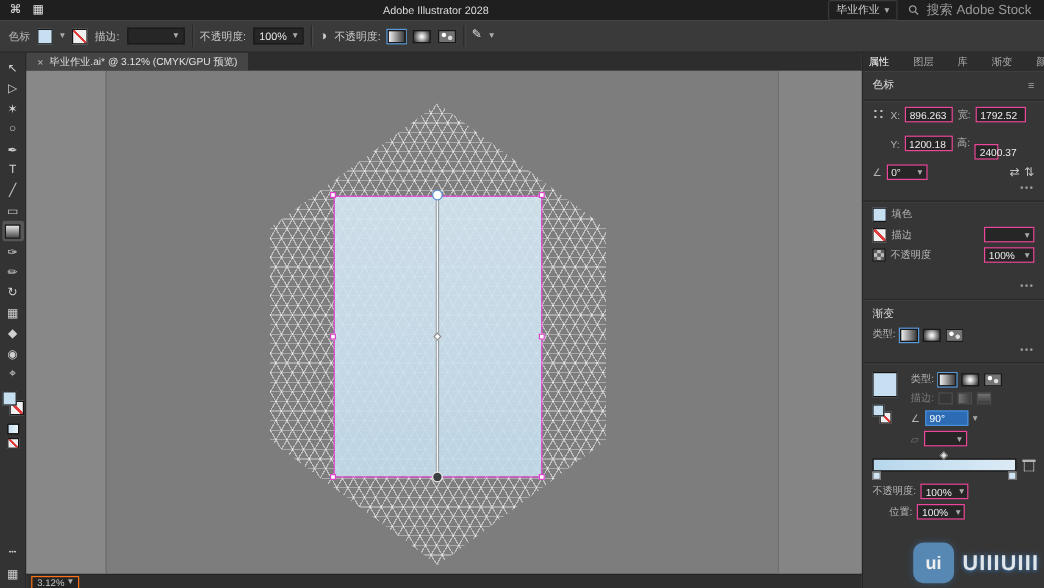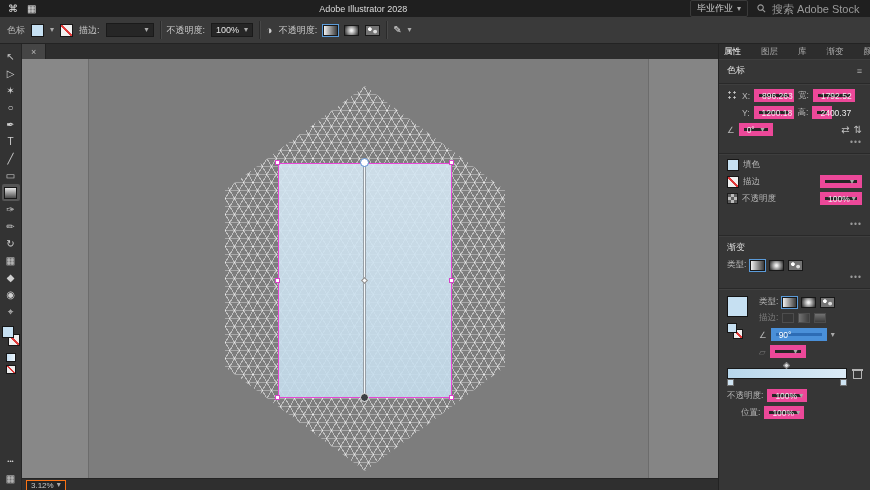--- a/index.html
+++ b/index.html
@@ -92,21 +92,21 @@
        box-sizing:border-box;flex:none;font-size:8.5px;}
   .ptabs{height:15px;background:#2d2d2d;display:flex;align-items:center;gap:20px;padding:0 5px;
        color:#ababab;flex:none;white-space:nowrap;overflow:hidden;}
   .ptab.active{color:#fff;}
   .ptabs .ovf{margin-left:auto;color:#9a9a9a;}
   .sect{padding:5px 8px 6px;border-bottom:1px solid #292929;box-shadow:0 1px 0 #3e3e3e inset;}
   .sect-title{color:#dedede;font-size:9px;margin-bottom:5px;display:flex;align-items:center;}
   .sect-title .r{margin-left:auto;color:#a8a8a8;}
   .prow{display:flex;align-items:center;gap:4px;margin-bottom:4px;}
   .plabel{color:#b5b5b5;}
-  .pfield{background:#262626;border:5px solid #ec4899;height:13px;display:flex;align-items:center;
+  .pfield{background:#262626;border:1px solid #ec4899;height:13px;display:flex;align-items:center;
        padding:0 3px;gap:2px;color:#ededed;box-sizing:border-box;}
   .pfield .v{flex:1;}
   .pfield.dis{color:#777;}
   .pfield.hl{background:#2d6cb5;border-color:#4a90d9;color:#fff;}
   .dots{color:#9a9a9a;text-align:right;letter-spacing:1px;margin-top:1px;}
   .refpt{width:11px;height:11px;flex:none;
        background-image:radial-gradient(circle,#c9c9c9 0.9px,transparent 1.3px);
        background-size:5px 5px;background-position:0 0;}
   .checker{width:11px;height:11px;border:1px solid #1e1e1e;box-sizing:border-box;flex:none;
        background:repeating-conic-gradient(#bdbdbd 0% 25%,#606060 0% 50%);background-size:6px 6px;}
@@ -226,20 +226,21 @@
       <div class="tb-bottom">
         <div class="tool" style="font-size:6px;">•••</div>
         <div class="tool">▦</div>
       </div>
     </div>
 
     <div class="center">
       <div class="tabbar">
         <div class="doctab">
           <span class="x">×</span>
+          <span>毕业作业.ai* @ 3.12% (CMYK/GPU 预览)</span>
         </div>
       </div>
 
       <div class="canvas">
         <div class="paste-l"></div>
         <div class="paste-r"></div>
         <div class="ab-edge" style="left:66px;"></div>
         <div class="ab-edge" style="left:626px;"></div>
 
         <div class="iso-grid"></div>
@@ -296,21 +297,21 @@
           <span class="pfield" style="width:42px;">
             <span class="v">1792.52</span>
           </span>
         </div>
         <div class="prow" style="padding-left:15px;">
           <span class="plabel">Y:</span>
           <span class="pfield" style="width:40px;">
             <span class="v">1200.18</span>
           </span>
           <span class="plabel">高:</span>
-          <span class="pfield" style="width:20px;">
+          <span class="pfield" style="width:20px;margin-top:14px;">
             <span class="v">2400.37</span>
           </span>
         </div>
         <div class="prow" style="margin-bottom:0;">
           <span class="plabel">∠</span>
           <span class="pfield" style="width:34px;">
             <span class="v">0°</span>
             <span class="chev">▾</span>
           </span>
           <span style="flex:1;"></span>
@@ -376,21 +377,21 @@
               <span class="gbtn freeform"></span>
             </div>
             <div class="prow">
               <span class="plabel" style="opacity:.55;">描边:</span>
               <span class="strk-btn"></span>
               <span class="strk-btn b"></span>
               <span class="strk-btn c"></span>
             </div>
             <div class="prow">
               <span class="plabel">∠</span>
-              <span class="pfield hl" style="width:56px;">
+              <span class="pfield hl" style="width:36px;">
                 <span class="v">90°</span>
               </span>
               <span class="chev">▾</span>
             </div>
             <div class="prow" style="margin-bottom:0;">
               <span class="plabel" style="opacity:.55;">▱</span>
               <span class="pfield dis" style="width:36px;">
                 <span class="v"></span>
                 <span class="chev">▾</span>
               </span>
@@ -418,14 +419,18 @@
           <span class="plabel">位置:</span>
           <span class="pfield" style="width:40px;">
             <span class="v">100%</span>
             <span class="chev">▾</span>
           </span>
         </div>
       </div>
     </div>
   </div>
 
+  <div class="watermark">
+    <div class="wm-badge">ui</div>
+    <div class="wm-text">UIIIUIII</div>
+  </div>
 
 </div>
 
 </body></html>

